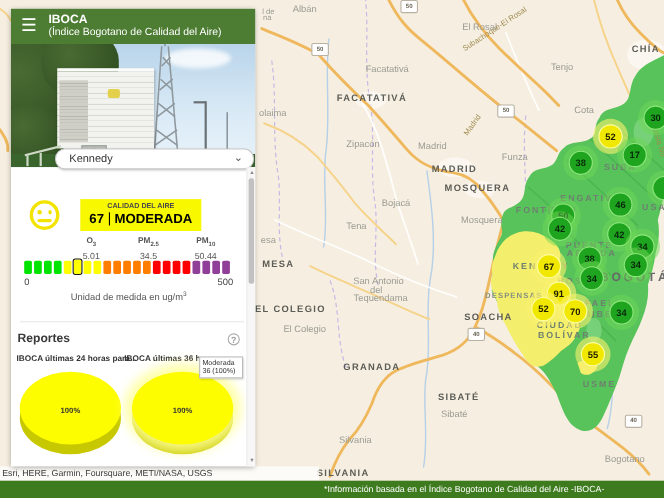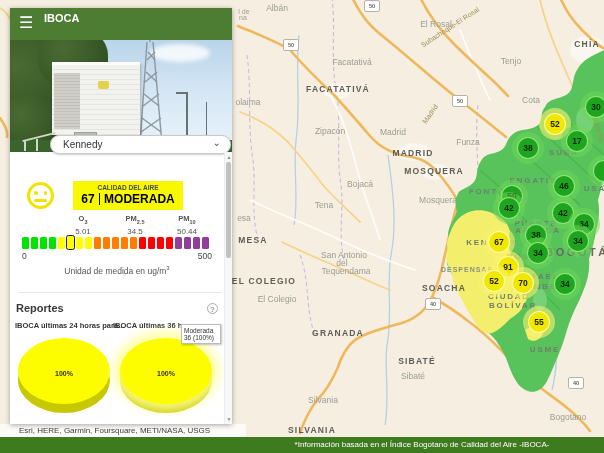--- a/index.html
+++ b/index.html
@@ -31,22 +31,22 @@
           display:flex;align-items:center;justify-content:center;}
   
   .mk{position:absolute;width:20px;height:20px;margin:-11px 0 0 -11px;border-radius:50%;
       display:flex;align-items:center;justify-content:center;
       font-size:8.5px;font-weight:bold;color:#08290a;cursor:pointer;}
   .mk.g{background:var(--marker_green,#1ea41e);border:1.5px solid rgba(150,235,130,.95);
         box-shadow:0 0 0 5px rgba(110,215,85,.5);}
   .mk.y{background:var(--marker_yellow,#f0e800);border:1.5px solid rgba(255,255,170,.95);
         box-shadow:0 0 0 5px rgba(250,242,110,.6);color:#1c1c00;}
   
-  .attribution{position:absolute;left:0;top:424px;width:246px;height:13px;background:rgba(255,255,255,.75);
-               font-size:8px;color:#3c3c3c;line-height:13px;padding-left:19px;box-sizing:border-box;}
+  .attribution{position:absolute;left:0;top:424px;width:290px;height:13px;background:rgba(255,255,255,.75);
+               font-size:8px;color:#3c3c3c;line-height:13px;padding-left:2px;box-sizing:border-box;}
   .footerbar{position:absolute;left:0;top:437px;width:604px;height:16px;background:var(--footer_green,#3e7b1f);}
   .footerbar span{position:absolute;left:240px;width:364px;text-align:center;color:#fff;font-size:8px;line-height:16px;}
   
   .panel{position:absolute;left:10px;top:8px;width:222px;height:416px;background:#fff;
          box-shadow:0 1px 5px rgba(0,0,0,.35);font-family:"Liberation Sans",sans-serif;}
   .panel-header{position:absolute;left:0;top:0;width:100%;height:32px;background:var(--header_green,#4d7c33);color:#fff;}
   .menu-ic{position:absolute;left:9px;top:5px;font-size:16px;color:#fff;cursor:pointer;}
   .ph-title{position:absolute;left:34px;top:4px;font-size:11px;font-weight:bold;}
   .ph-sub{position:absolute;left:34px;top:16px;font-size:9.5px;}
   
@@ -293,20 +293,21 @@
 
 <div class="attribution">Esri, HERE, Garmin, Foursquare, METI/NASA, USGS</div>
 <div class="footerbar">
   <span>*Información basada en el Índice Bogotano de Calidad del Aire -IBOCA-</span>
 </div>
 
 <div class="panel">
   <div class="panel-header">
     <span class="menu-ic">☰</span>
     <div class="ph-title">IBOCA</div>
+    <div class="ph-sub">(Índice Bogotano de Calidad del Aire)</div>
   </div>
 
   <div class="photo">
     <div class="cloud" style="left:140px;top:4px;width:60px;height:18px;"></div>
     <div class="tree" style="left:-18px;top:-8px;width:75px;height:95px;"></div>
     <div class="tree" style="left:28px;top:-12px;width:70px;height:60px;"></div>
     <div class="tree" style="left:-10px;top:55px;width:60px;height:55px;"></div>
     <svg style="position:absolute;left:118px;top:0;" width="44" height="104">
       <g stroke="#8e979c" stroke-width="1.4" fill="none">
         <line x1="12" y1="104" x2="19" y2="2"></line>

